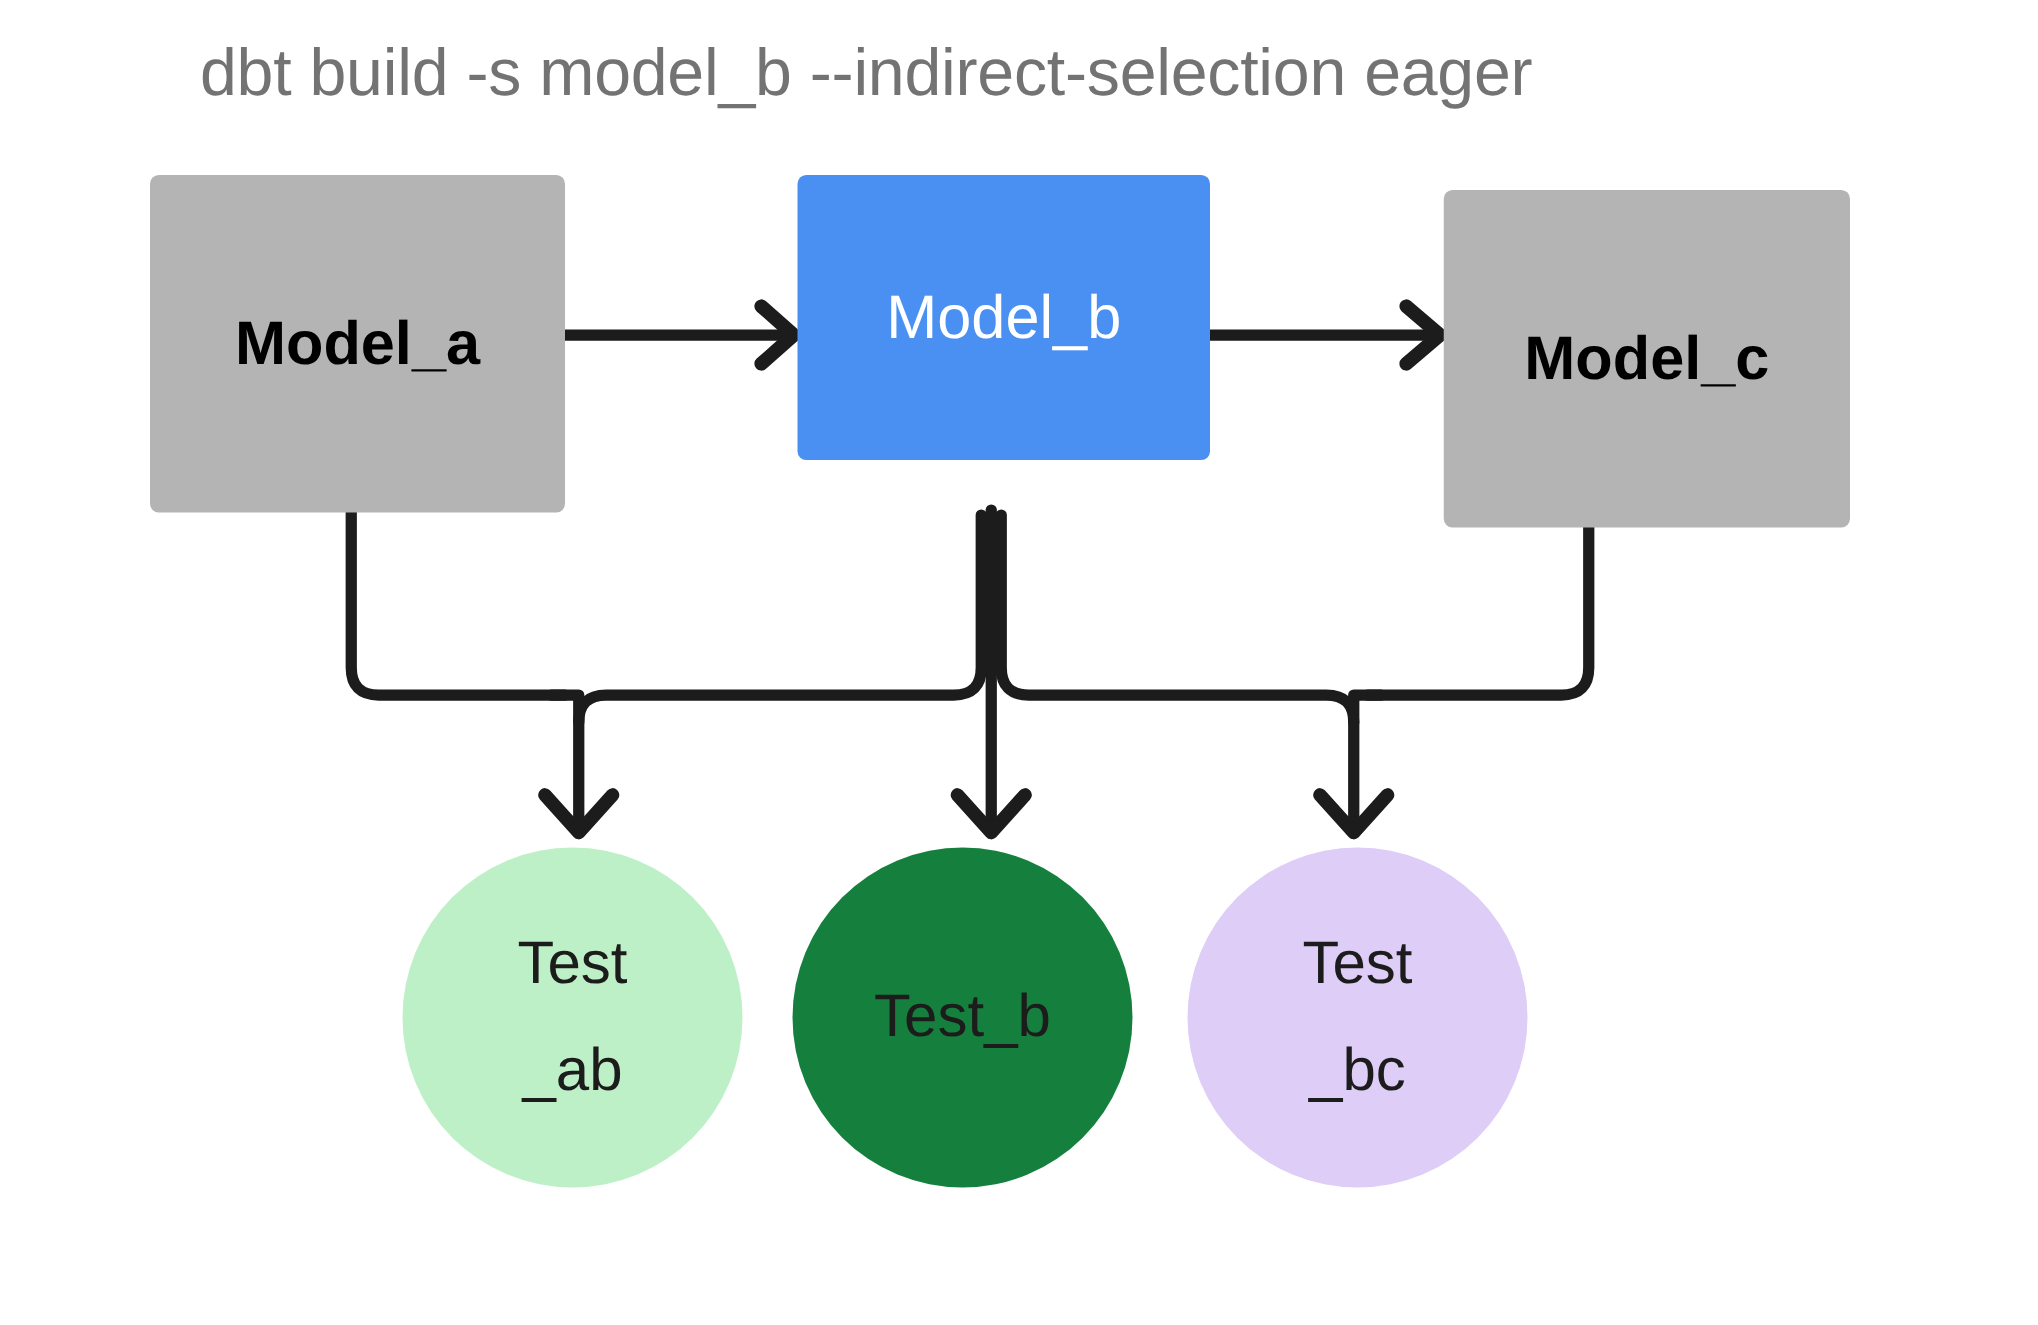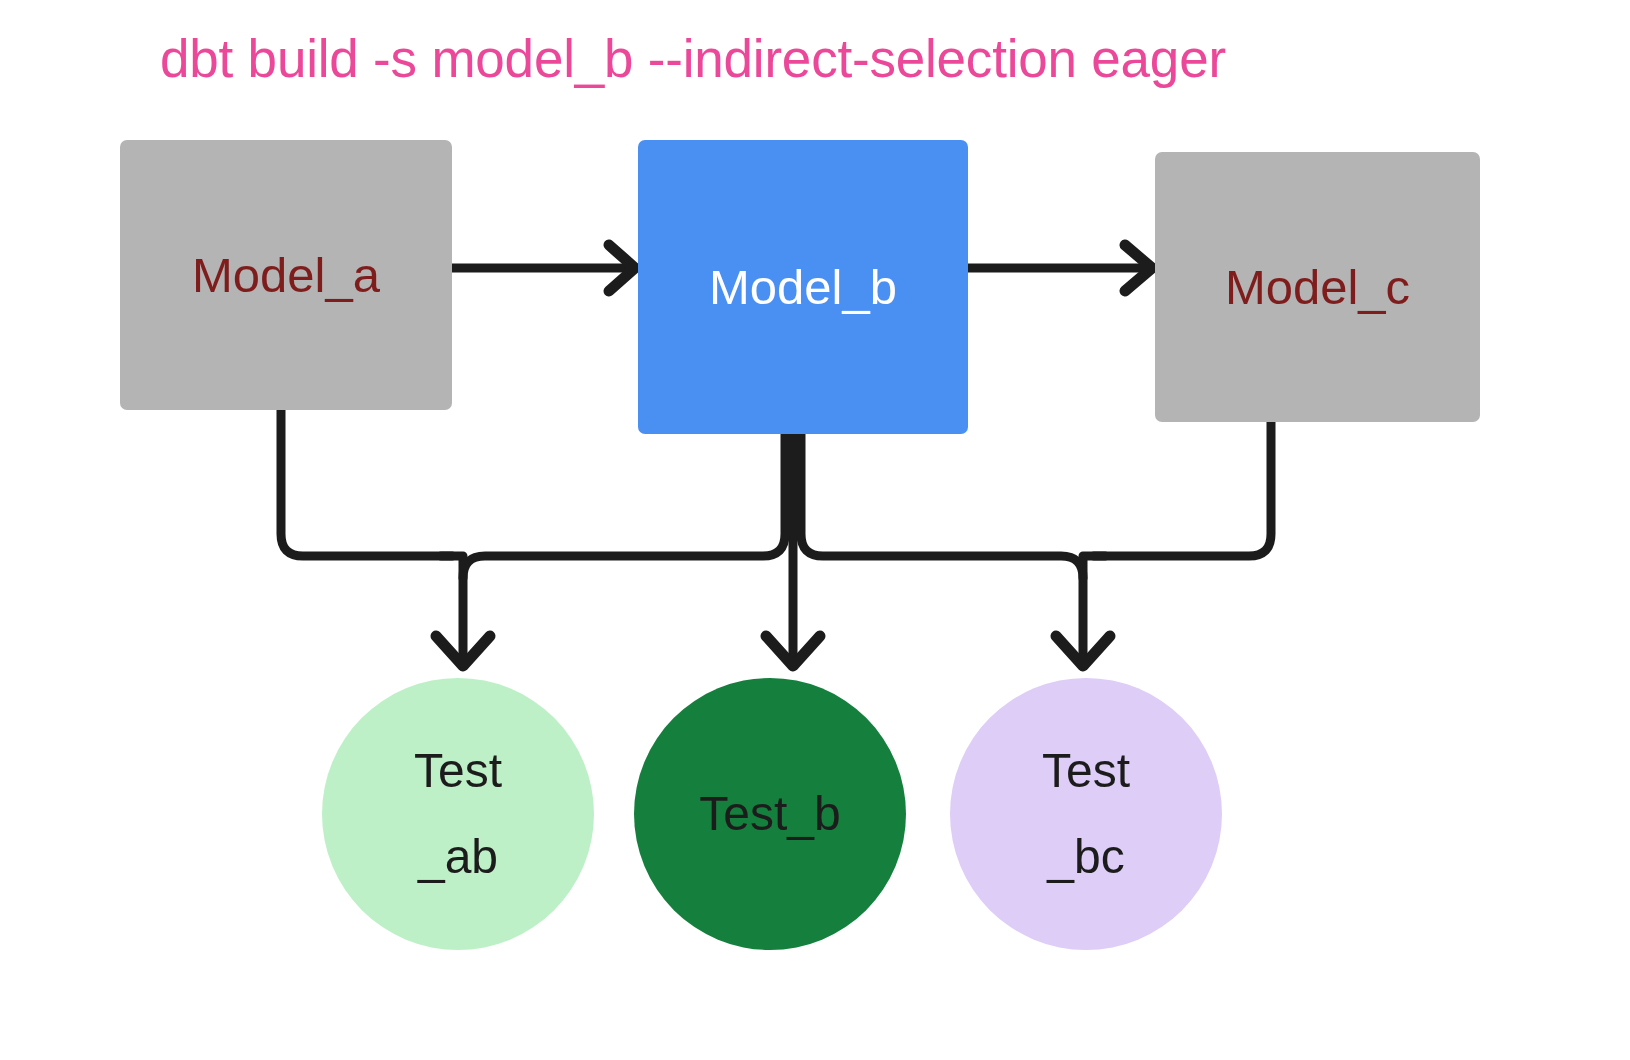--- a/index.html
+++ b/index.html
@@ -18,21 +18,21 @@
     overflow: hidden;
   }
 
   
   #diagram-title {
     position: absolute;
     left: 160px;
     top: 28px;
     font-size: 53px;
     line-height: 62px;
-    color: #ec4899;
+    color: #737373;
     white-space: nowrap;
     letter-spacing: -0.2px;
   }
 
   
   .model-node {
     position: absolute;
     border-radius: 7px;
     display: flex;
     align-items: center;
@@ -45,30 +45,30 @@
     white-space: nowrap;
   }
 
   #node-model-a {
     left: 120px; top: 140px;
     width: 332px; height: 270px;
     background: #b4b4b4;
   }
   #node-model-b {
     left: 638px; top: 140px;
-    width: 330px; height: 294px;
+    width: 330px; height: 228px;
     background: #4a90f3;
   }
   #node-model-c {
     left: 1155px; top: 152px;
     width: 325px; height: 270px;
     background: #b4b4b4;
   }
   #node-model-a .model-label,
-  #node-model-c .model-label { color: #7f1d1d; }
+  #node-model-c .model-label { color: #000000; font-weight: bold; }
   #node-model-b .model-label { color: #ffffff; }
 
   
   .test-node {
     position: absolute;
     border-radius: 50%;
     display: flex;
     align-items: center;
     justify-content: center;
     text-align: center;

